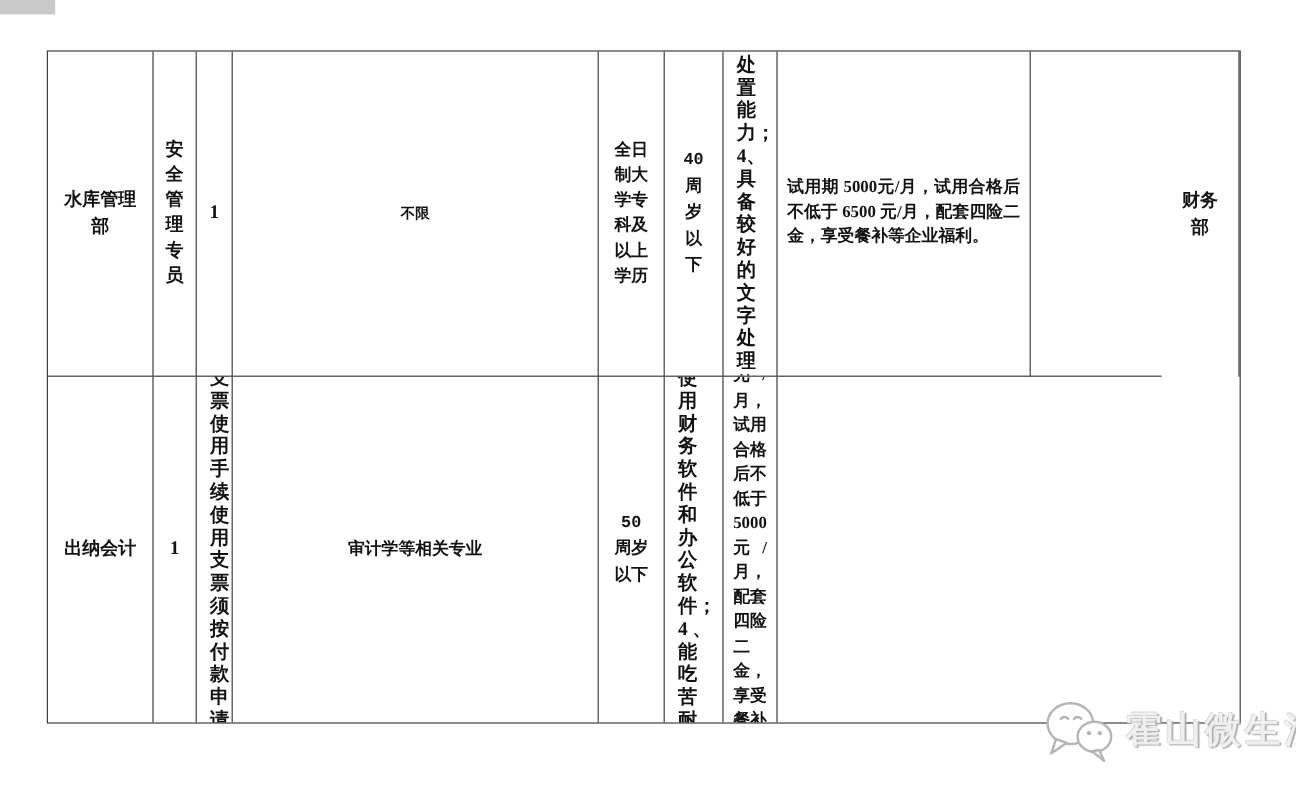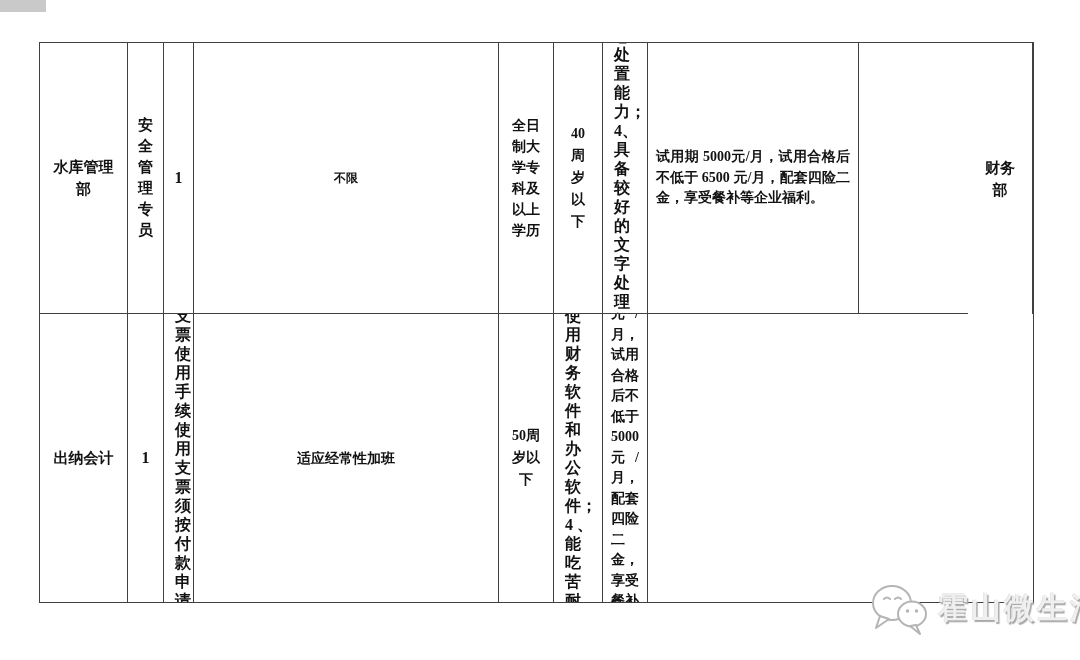--- a/index.html
+++ b/index.html
@@ -27,21 +27,21 @@
   .c-dept{padding:0 12px;}
   .c-pos{padding:0 10px;line-height:21px;word-break:break-all;}
   .c-count{font-size:16px;}
   .c-paras{
     align-items:stretch;text-align:justify;text-justify:inter-ideograph;
     font-size:16px;line-height:19px;padding:4px 9px 4px 11px;
     white-space:pre-line;word-break:break-all;
   }
   .c-major{padding:0 12px;font-size:12px;line-height:21px;word-break:break-all;font-family:Liberation Serif, serif;}
   .c-edu{padding:0 9px;font-size:14px;line-height:21px;word-break:break-all;}
-  .c-age{padding:0 12px;font-size:14px;line-height:22px;word-break:break-all;}
+  .c-age{padding:0 12px;font-size:14px;line-height:22px;word-break:break-all;font-family:Liberation Mono, monospace;}
   .c-salary{
     align-items:stretch;text-align:justify;text-justify:inter-ideograph;
     font-size:14px;line-height:20.5px;padding:4px 8px;
     word-break:break-all;
   }
   .watermark{
     position:absolute;left:868px;top:580px;z-index:5;
     display:flex;align-items:center;gap:8px;
   }
   .wm-text{
@@ -76,21 +76,21 @@
     <div class="cell last-col"></div>
 
     <div class="cell r2 c-dept">财务部</div>
     <div class="cell r2 c-pos">出纳会计</div>
     <div class="cell r2 c-count">1</div>
     <div class="cell r2 c-paras">1、认真执行现金管理制度，负责货币资金核算，登记日记账，保证日清月结；
 2、建立健全现金出纳各种账目，严格审核现金收付凭证。保管有关印章及相关票据；
 3、严格支票管理制度，执行支票使用手续，使用支票须按付款申请单流程签字后，方可使用；
 4、积极配合会计做好对账、报账工作。负责往来结算。办理往来结算，核算其他往来款项，防止坏账损失。配合会计做好各种账务处理；
 5、完成上级交给的其它工作。</div>
-    <div class="cell r2 c-edu">适应经常性加班</div>
+    <div class="cell r2 c-edu">审计学等相关专业</div>
     <div class="cell r2 c-age">50周岁以下</div>
     <div class="cell r2 c-paras">1、具备较好的财务基础理论知识；
 2、具有 5 年以上出纳相关工作经验；
 3、能够熟练使用财务软件和办公软件；
 4、能吃苦耐劳，适应经常性加班；
 5、身体、心理健康，人品端正，思想积极向上，热爱学习、钻研业务。</div>
     <div class="cell r2 c-salary">试用期 4000元/月，试用合格后不低于 5000 元/月，配套四险二金，享受餐补等企业福利。</div>
     <div class="cell r2 last-col"></div>
 
   </div>

